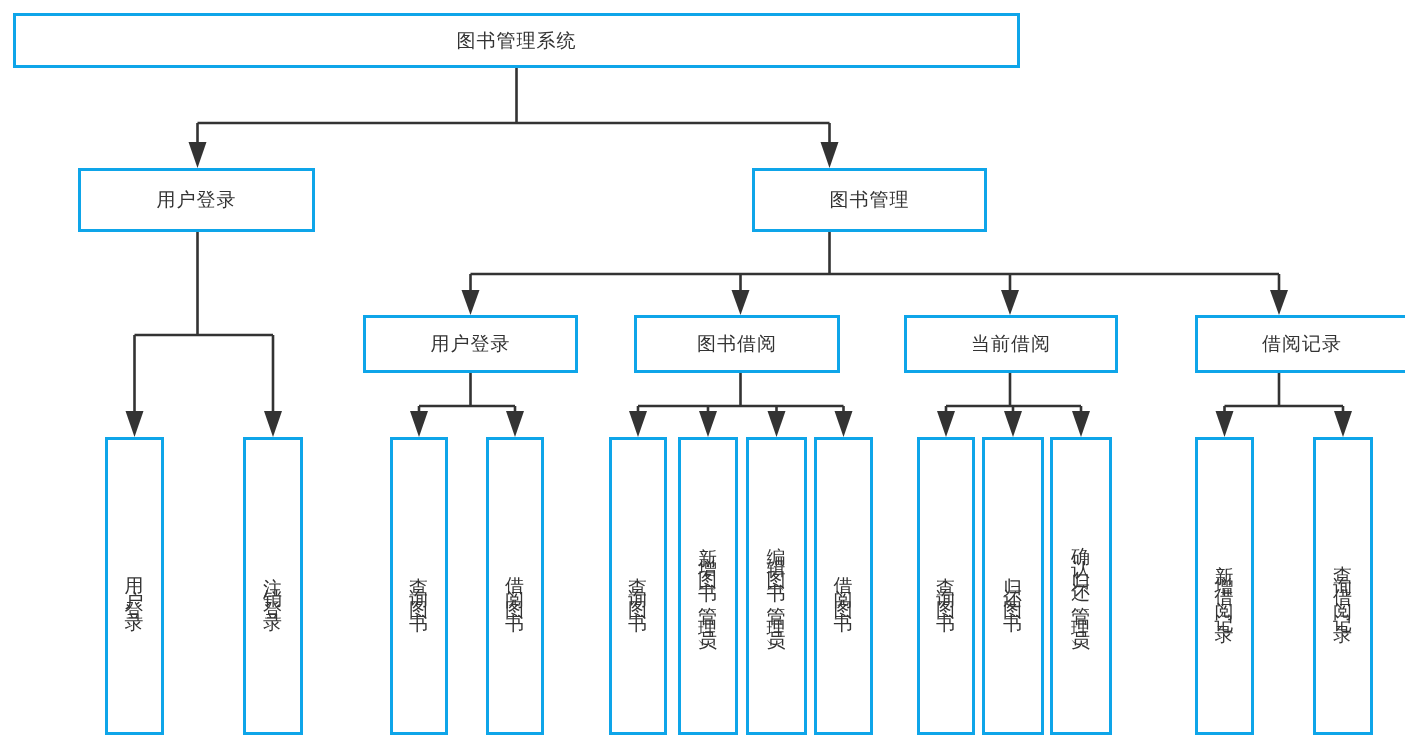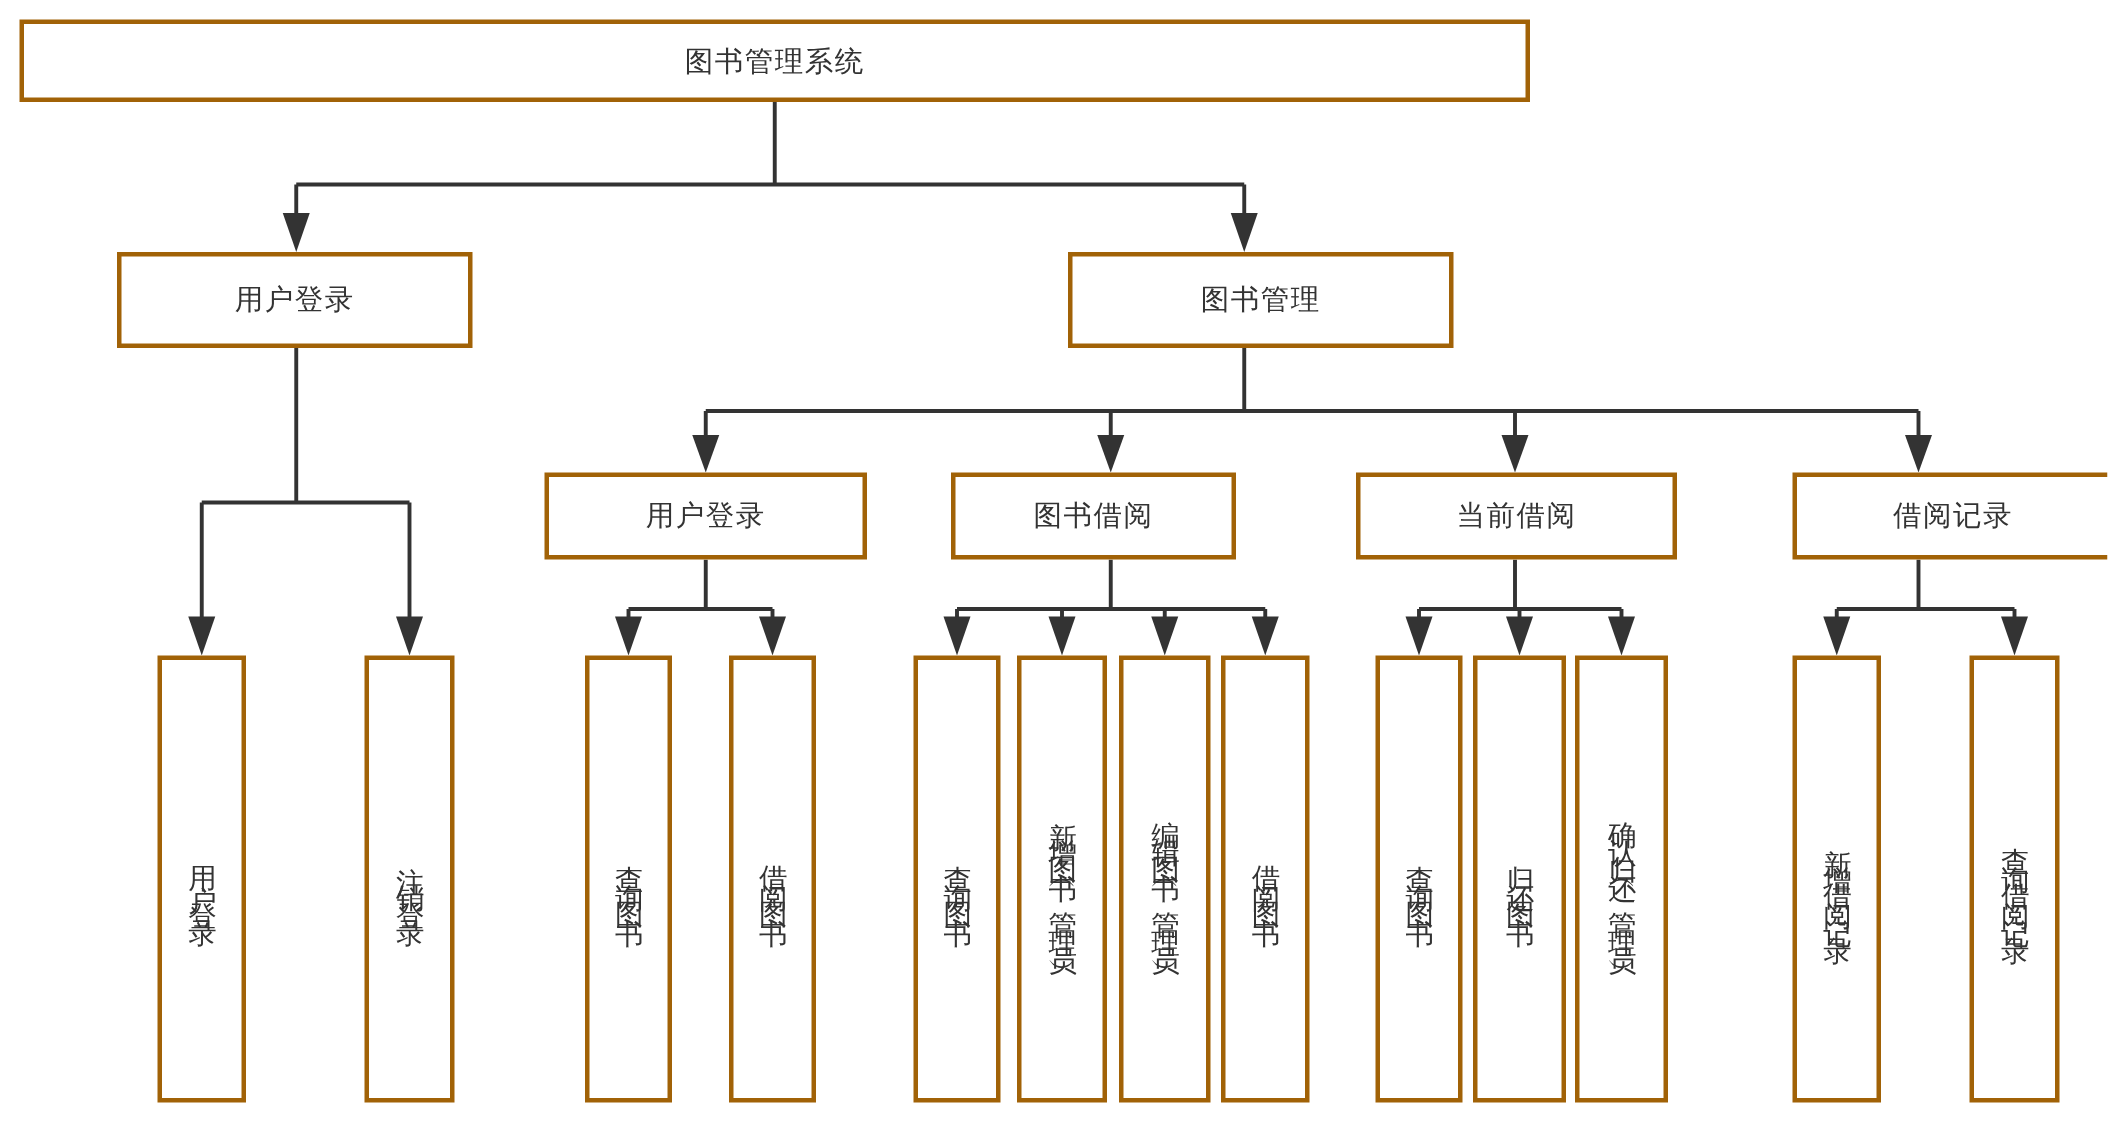--- a/index.html
+++ b/index.html
@@ -18,21 +18,21 @@
   #wires {
     position: absolute;
     left: 0; top: 0;
     width: 1405px; height: 747px;
     z-index: 1;
   }
   .node {
     position: absolute;
     box-sizing: border-box;
     background: #ffffff;
-    border: 3px solid #a16207;
+    border: 3px solid #0ea5e9;
     display: flex;
     align-items: center;
     justify-content: center;
     color: #333333;
     z-index: 2;
   }
   .hlabel {
     font-size: 19px;
     letter-spacing: 1px;
     white-space: nowrap;
@@ -42,24 +42,24 @@
     text-orientation: mixed;
     font-size: 19px;
     line-height: 1;
     letter-spacing: 12px;
     white-space: nowrap;
   }
   
   .n-root   { left: 13px;  top: 13px;  width: 1007px; height: 55px; }
   
   .n-login  { left: 78px;  top: 168px; width: 237px;  height: 64px; }
-  .n-mgmt   { left: 712px; top: 168px; width: 257px;  height: 64px; justify-content: center; }
+  .n-mgmt   { left: 752px; top: 168px; width: 235px;  height: 64px; justify-content: center; }
   
   .n-nbr    { left: 363px;  top: 315px; width: 215px; height: 58px; }
-  .n-bb     { left: 634px;  top: 315px; width: 190px; height: 58px; }
+  .n-bb     { left: 634px;  top: 315px; width: 206px; height: 58px; }
   .n-cb     { left: 904px;  top: 315px; width: 214px; height: 58px; }
   .n-br     { left: 1174px; top: 315px; width: 214px; height: 58px; margin-left: 21px; }
   
   .leaf { top: 437px; height: 298px; }
   .l-ul  { left: 105px;  width: 59px; }
   .l-lo  { left: 243px;  width: 60px; }
   .l-q1  { left: 390px;  width: 58px; }
   .l-b1  { left: 486px;  width: 58px; }
   .l-q2  { left: 609px;  width: 58px; }
   .l-add { left: 678px;  width: 60px; }

